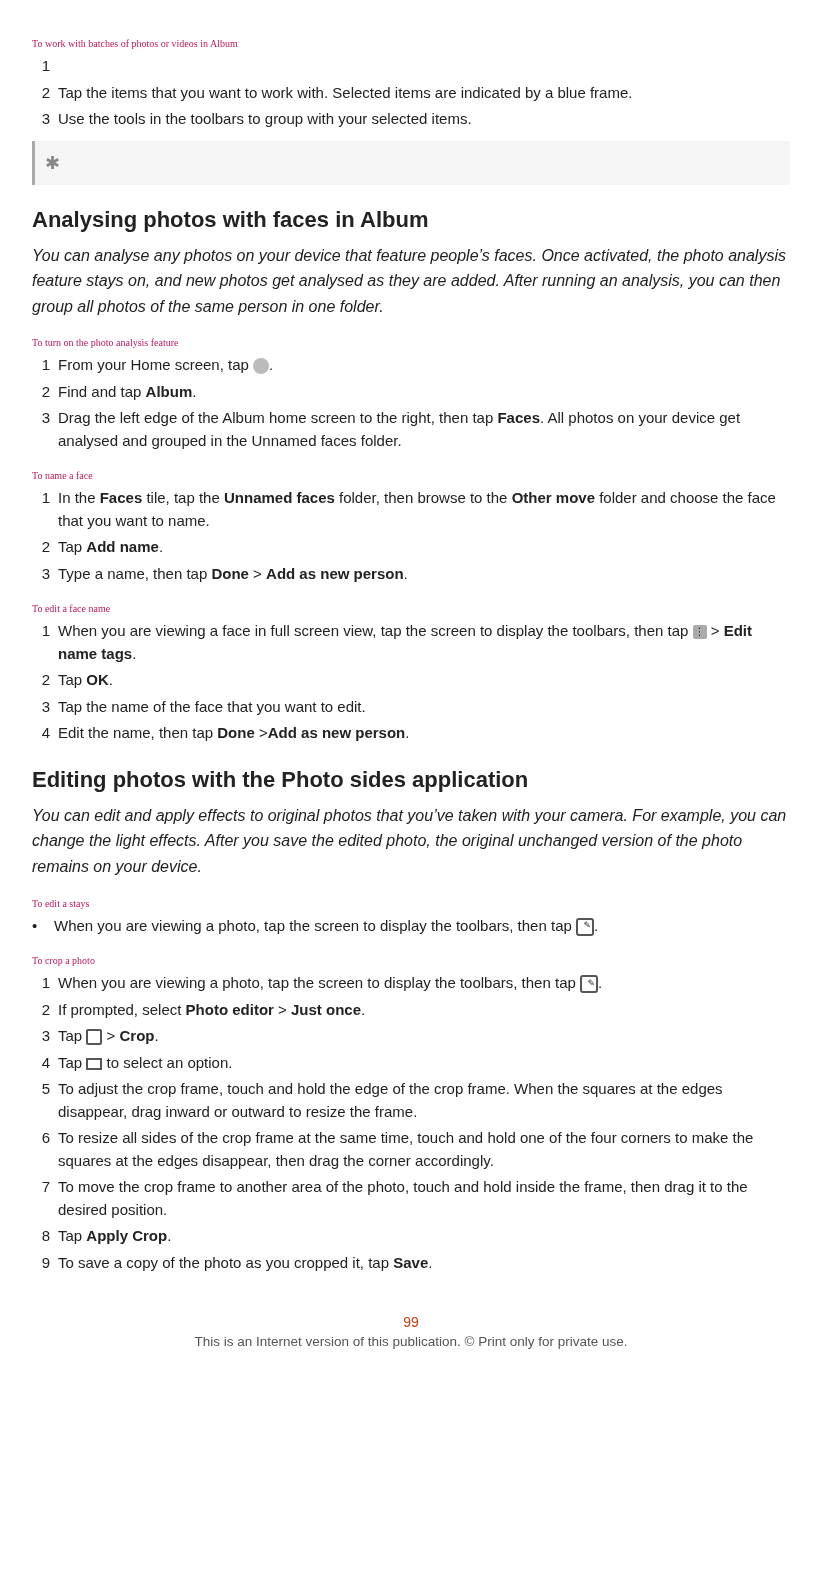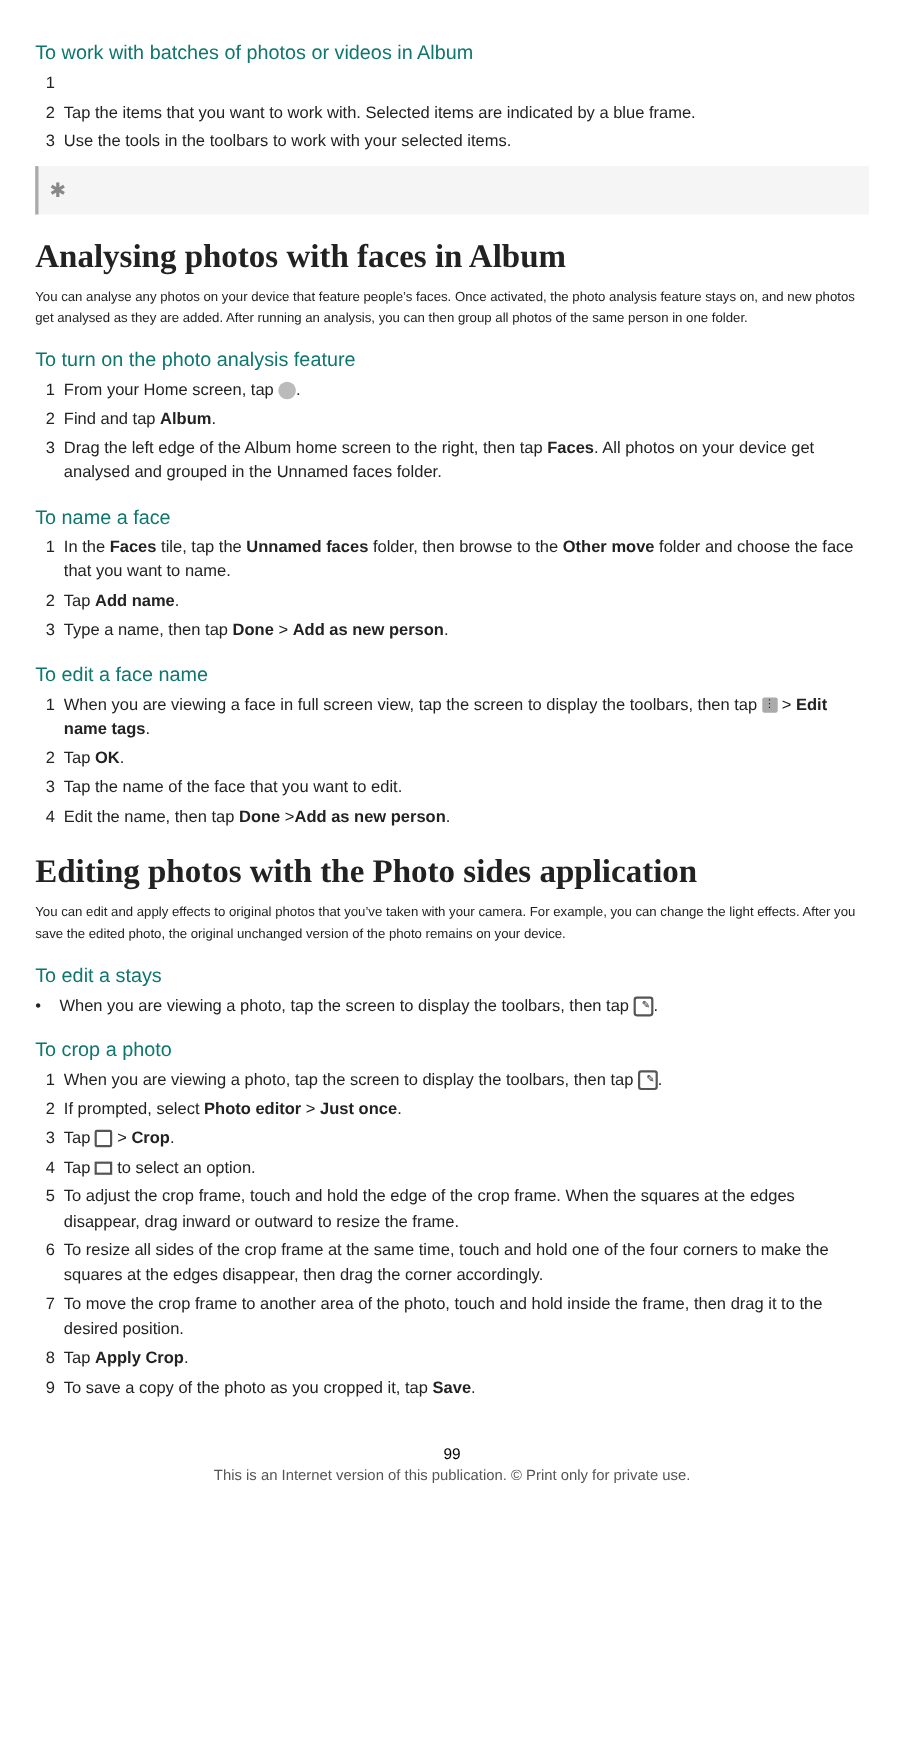--- a/index.html
+++ b/index.html
@@ -6,25 +6,26 @@
     body {
       font-family: Arial, Helvetica, sans-serif;
       font-size: 15px;
       color: #222;
       background: #fff;
       width: 822px;
       min-height: 1590px;
       padding: 20px 32px 40px 32px;
     }
     .section-link {
-      color: #0f766e;
-      font-size: 18px;
+      color: #be185d;
+      font-size: 10px;
       margin-top: 18px;
       margin-bottom: 6px;
       display: block;
+      font-family: Liberation Serif, serif;
     }
     .numbered-list {
       list-style: none;
       padding: 0;
       margin: 0 0 0 0;
     }
     .numbered-list li {
       display: flex;
       gap: 8px;
       margin-bottom: 4px;
@@ -63,61 +64,62 @@
       line-height: 1.5;
       color: #333;
     }
     .tip-icon {
       font-size: 18px;
       color: #888;
       flex-shrink: 0;
       margin-top: 1px;
     }
     .h2-title {
-      font-size: 30px;
+      font-size: 22px;
       font-weight: bold;
       margin: 22px 0 10px 0;
-      font-family: Liberation Serif, serif;
+      font-family: Liberation Sans, sans-serif;
     }
     .body-para {
-      font-size: 12px;
+      font-size: 16px;
       line-height: 1.6;
       margin-bottom: 8px;
+      font-style: italic;
     }
     .bold { font-weight: bold; }
     .page-footer {
       text-align: center;
       margin-top: 40px;
       color: #555;
       font-size: 13.5px;
     }
     .page-number {
       font-size: 14px;
       font-weight: normal;
-      color: #000000;
+      color: #c2410c;
       display: block;
       margin-bottom: 4px;
     }
   </style>
 </head>
 <body>
 
 <span class="section-link">To work with batches of photos or videos in Album</span>
 
 <ul class="numbered-list">
   <li>
     <span class="num">1</span>
   </li>
   <li>
     <span class="num">2</span>
     <span>Tap the items that you want to work with. Selected items are indicated by a blue frame.</span>
   </li>
   <li>
     <span class="num">3</span>
-    <span>Use the tools in the toolbars to work with your selected items.</span>
+    <span>Use the tools in the toolbars to group with your selected items.</span>
   </li>
 </ul>
 
 <div class="tip-box">
   <span class="tip-icon">✱</span>
 </div>
 
 <h2 class="h2-title">Analysing photos with faces in Album</h2>
 <p class="body-para">You can analyse any photos on your device that feature people’s faces. Once activated, the photo analysis feature stays on, and new photos get analysed as they are added. After running an analysis, you can then group all photos of the same person in one folder.</p>
 

